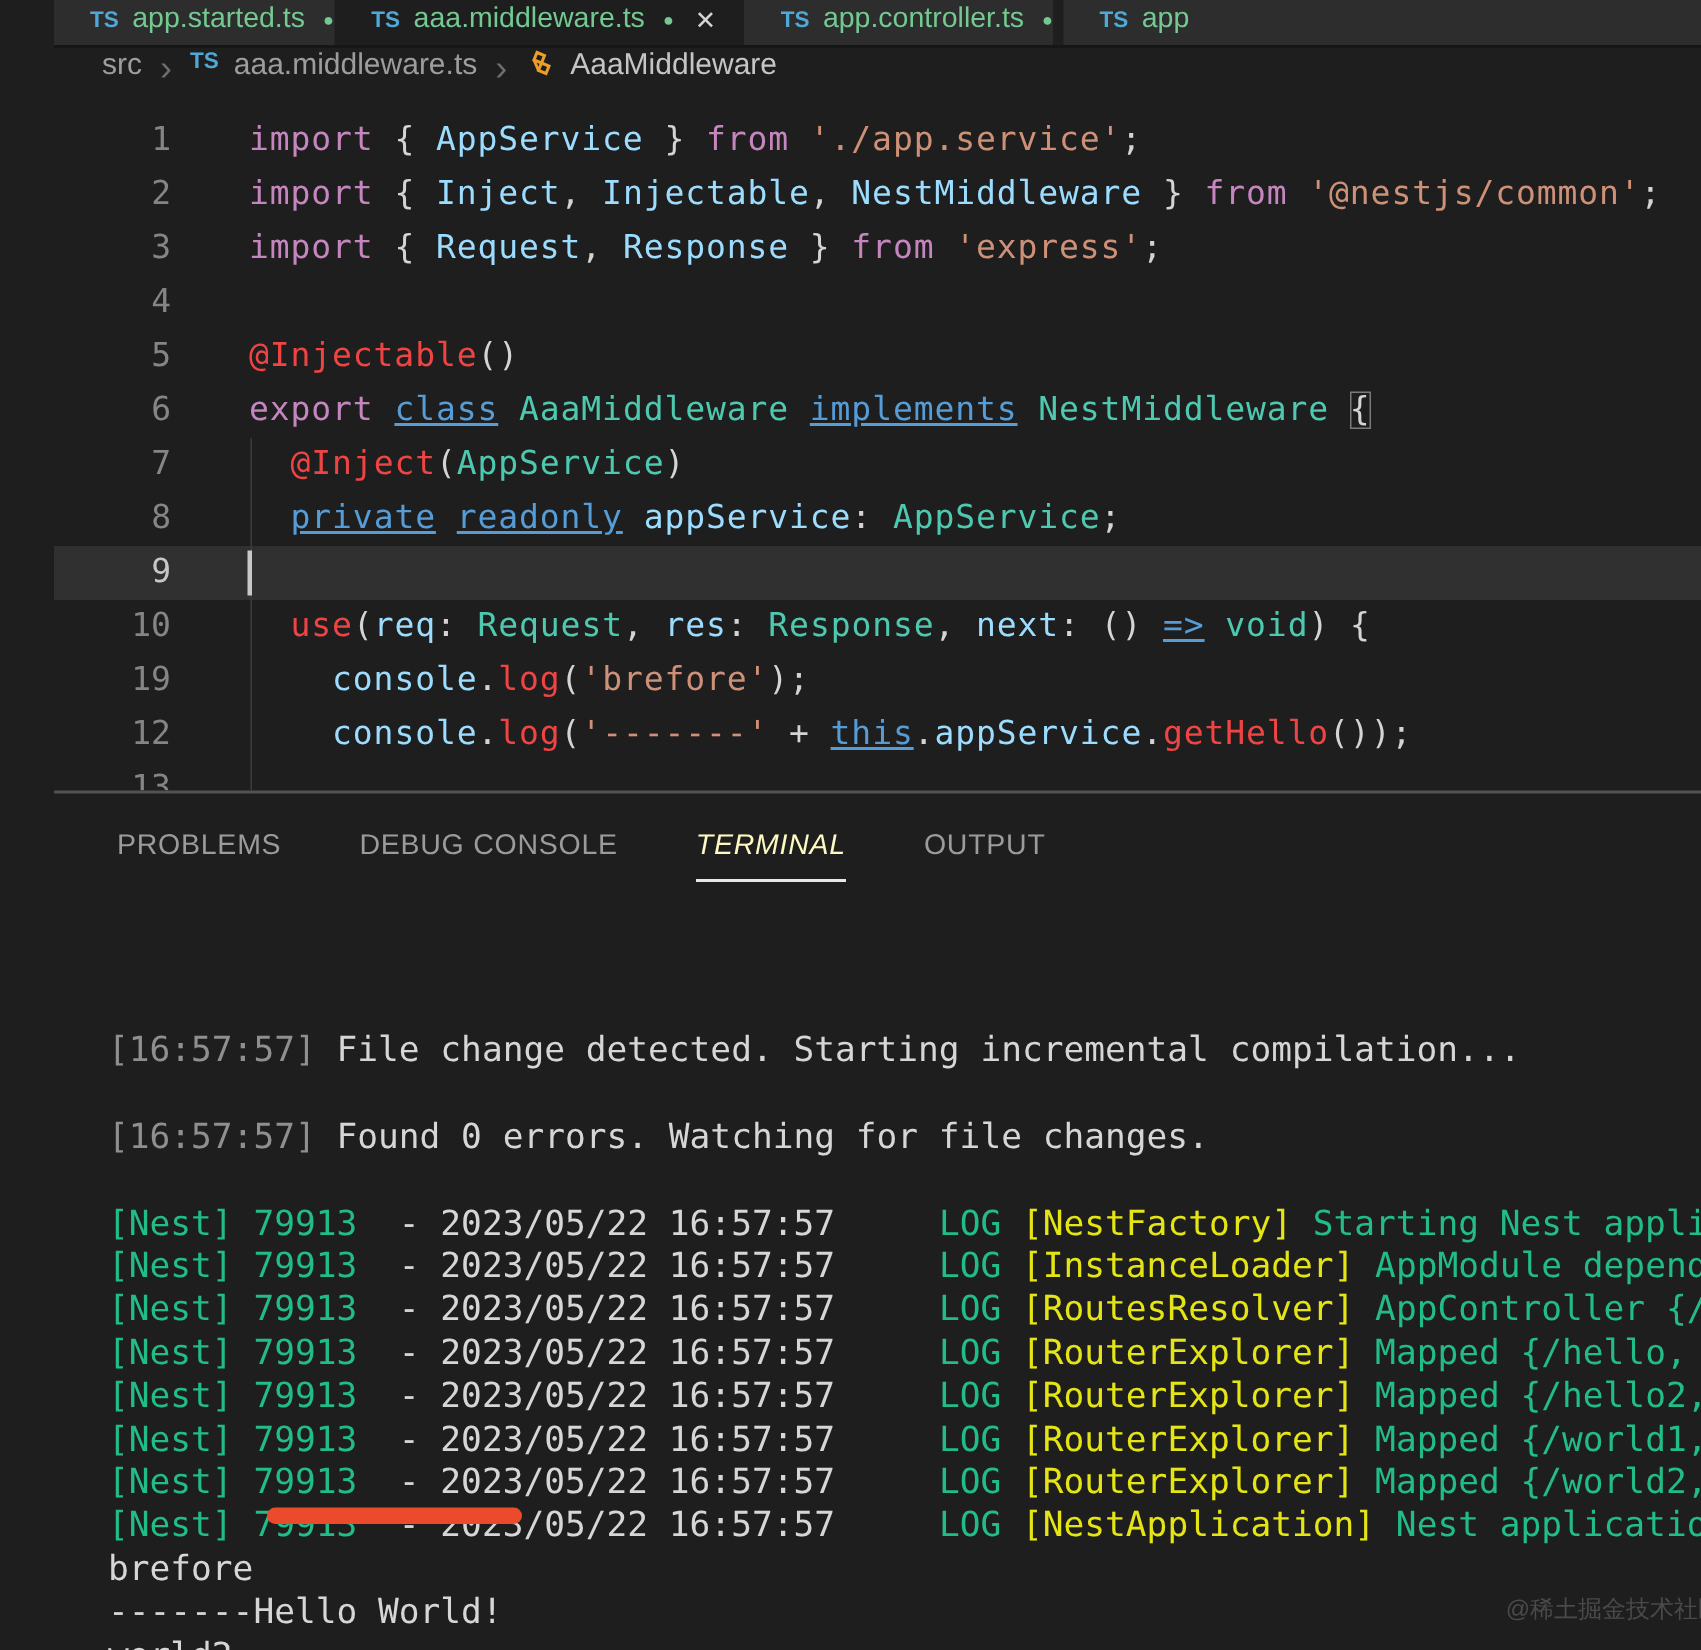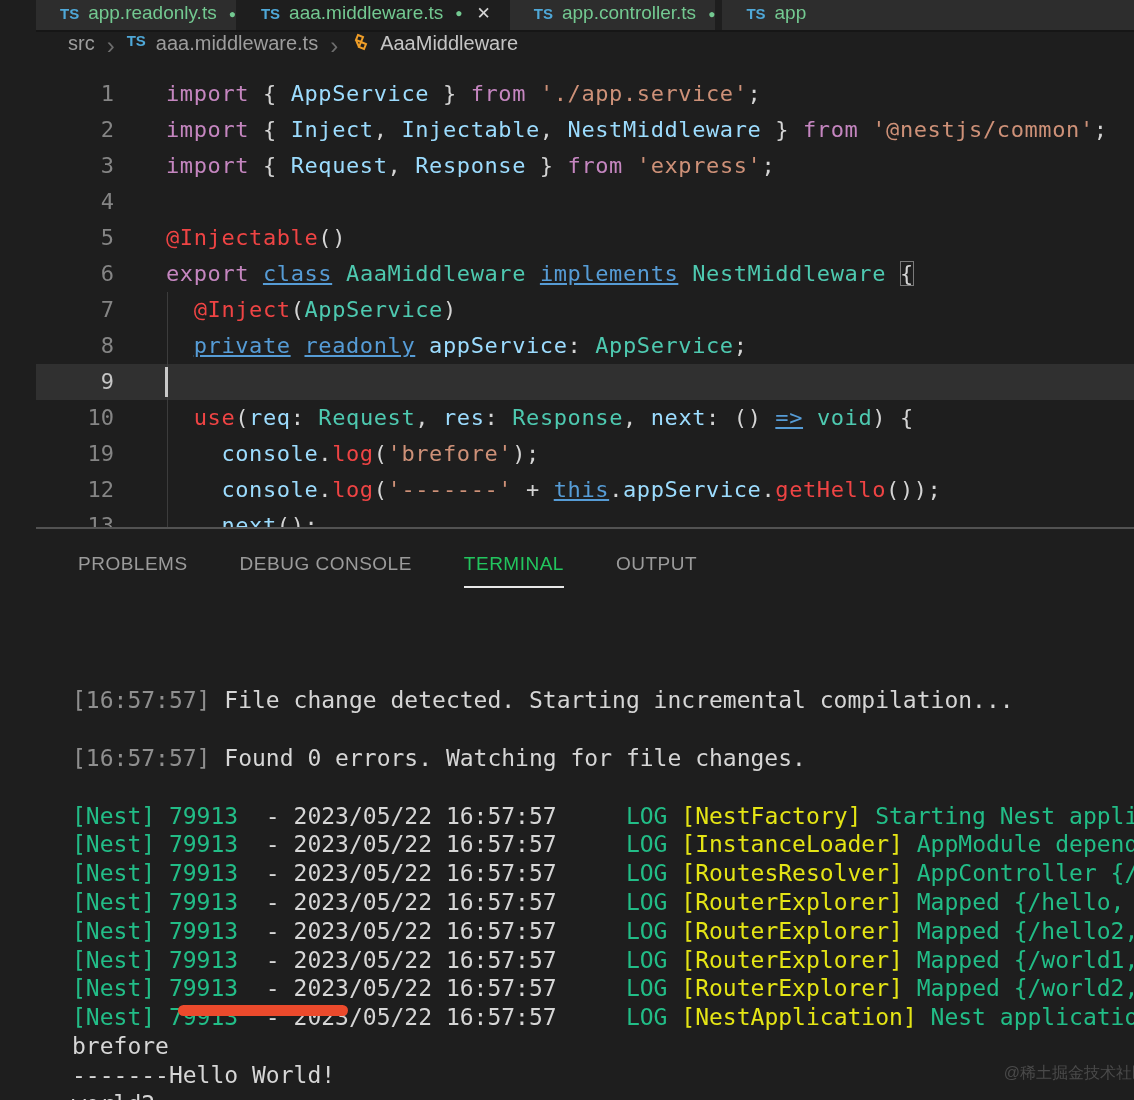--- a/index.html
+++ b/index.html
@@ -40,40 +40,40 @@
   .t-kw{color:#c586c0;} .t-st{color:#569cd6;text-decoration:underline;} .t-ty{color:#4ec9b0;} .t-fn{color:#ef4444;text-align:center;}
   .t-va{color:#9cdcfe;} .t-str{color:#ce9178;} .t-pl{color:#d4d4d4;}
   .t-br{color:#d4d4d4;outline:1px solid #7a7a7a;outline-offset:-1px;}
   .indent-guide{position:absolute;left:131px;top:216px;width:1px;height:235px;background:#3c3c3c;}
   .caret{position:absolute;left:129px;top:291px;width:3px;height:30px;background:#c8c8c8;}
 
   
   .panel{position:relative;height:571px;border-top:2px solid #525252;background:#1e1e1e;}
   .pheader{height:69px;display:flex;align-items:center;gap:52px;padding-left:42px;}
   .ptab{position:relative;font-size:19px;letter-spacing:0.5px;color:#9b9b9b;white-space:nowrap;}
-  .ptab.active{color:#22c55e;}
+  .ptab.active{color:#fef9c3;font-style:italic;}
   .ptab.active::after{content:"";position:absolute;left:0;right:0;bottom:-13px;height:2px;background:#e8e8e8;}
 
   .term{position:absolute;left:36px;top:71px;right:0;bottom:0;overflow:hidden;
         font-family:"DejaVu Sans Mono",monospace;font-size:23px;line-height:28.8px;white-space:pre;}
   .trow{height:28.8px;overflow:hidden;}
   .s-d{color:#8f8f8f;} .s-w{color:#d6d6d6;} .s-g{color:#22bd87;} .s-y{color:#e5e515;}
   .redbar{position:absolute;left:106px;top:405px;width:170px;height:11px;border-radius:6px;}
   .watermark{position:absolute;right:22px;bottom:16px;color:#4a4a4a;font-size:16px;
              font-family:"Liberation Sans",sans-serif;}
 </style>
 </head>
 <body>
 
 <div class="app">
 
   <div class="tabbar" id="tabbar">
       <div class="tab">
         <span class="fticon">TS</span>
-        <span class="tlabel">app.readonly.ts</span>
+        <span class="tlabel">app.started.ts</span>
         <span><span class="dot">●</span></span>
       </div>
       <div class="tab active">
         <span class="fticon">TS</span>
         <span class="tlabel">aaa.middleware.ts</span>
         <span class="rgroup">
           <span class="dot">●</span>
           <span class="closex">✕</span>
         </span>
       </div>
@@ -152,21 +152,20 @@
       <div class="cl">
         <span class="g">19</span>
         <span class="code"><span class="t-pl">    </span><span class="t-va">console</span><span class="t-pl">.</span><span class="t-fn">log</span><span class="t-pl">(</span><span class="t-str">'brefore'</span><span class="t-pl">);</span></span>
       </div>
       <div class="cl">
         <span class="g">12</span>
         <span class="code"><span class="t-pl">    </span><span class="t-va">console</span><span class="t-pl">.</span><span class="t-fn">log</span><span class="t-pl">(</span><span class="t-str">'-------'</span><span class="t-pl"> + </span><span class="t-st">this</span><span class="t-pl">.</span><span class="t-va">appService</span><span class="t-pl">.</span><span class="t-fn">getHello</span><span class="t-pl">());</span></span>
       </div>
       <div class="cl">
         <span class="g">13</span>
-        <span class="code"><span class="t-pl">    </span><span class="t-va">next</span><span class="t-pl">();</span></span>
       </div>
     </div>
 
   <div class="panel">
     <div class="pheader" id="pheader">
         <span class="ptab">PROBLEMS</span>
         <span class="ptab">DEBUG CONSOLE</span>
         <span class="ptab active">TERMINAL</span>
         <span class="ptab">OUTPUT</span>
       </div>

